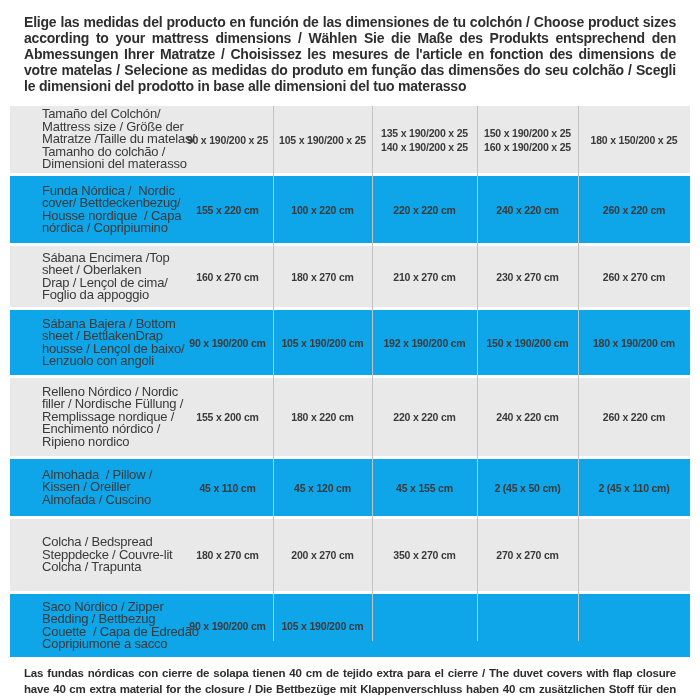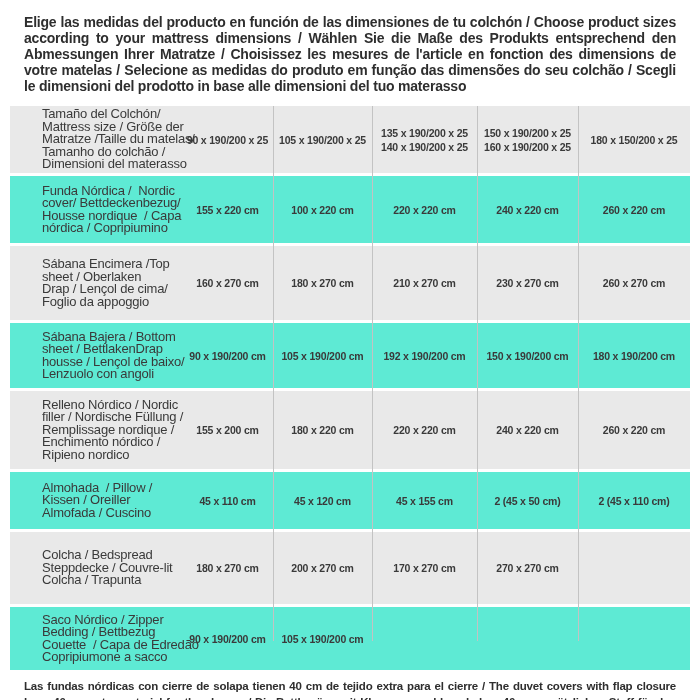--- a/index.html
+++ b/index.html
@@ -18,25 +18,25 @@
   }
 
   .table-wrap { position: relative; margin: 12px 10px 0 10px; width: 680px; }
 
   .row {
     display: grid;
     grid-template-columns: 172px 91px 99px 105px 101px 112px;
     margin-bottom: 3px;
   }
   .row.gray  { background: #e9e9e9; }
-  .row.white { background: #5eead4; }
+  .row.white { background: #0ea5e9; }
 
   .rows .row:nth-child(1) { height: 67px; }
   .rows .row:nth-child(2) { height: 67px; }
-  .rows .row:nth-child(3) { height: 74px; }
+  .rows .row:nth-child(3) { height: 61px; }
   .rows .row:nth-child(4) { height: 65px; }
   .rows .row:nth-child(5) { height: 78px; }
   .rows .row:nth-child(6) { height: 57px; }
   .rows .row:nth-child(7) { height: 72px; }
   .rows .row:nth-child(8) { height: 63px; }
 
   .cell-label {
     display: flex; align-items: center;
     padding-left: 32px; padding-right: 2px;
     font-size: 13px; font-weight: normal; line-height: 12.5px;
@@ -151,21 +151,21 @@
         <div class="cell-val">2 (45 x 50 cm)</div>
         <div class="cell-val">2 (45 x 110 cm)</div>
       </div>
 
       <div class="row gray">
         <div class="cell-label">Colcha / Bedspread
 Steppdecke / Couvre-lit
 Colcha / Trapunta</div>
         <div class="cell-val">180 x 270 cm</div>
         <div class="cell-val">200 x 270 cm</div>
-        <div class="cell-val">170 x 270 cm</div>
+        <div class="cell-val">350 x 270 cm</div>
         <div class="cell-val">270 x 270 cm</div>
       </div>
 
       <div class="row white">
         <div class="cell-label">Saco Nórdico / Zipper
 Bedding / Bettbezug
 Couette  / Capa de Edredão
 Copripiumone a sacco</div>
         <div class="cell-val">90 x 190/200 cm</div>
         <div class="cell-val">105 x 190/200 cm</div>

